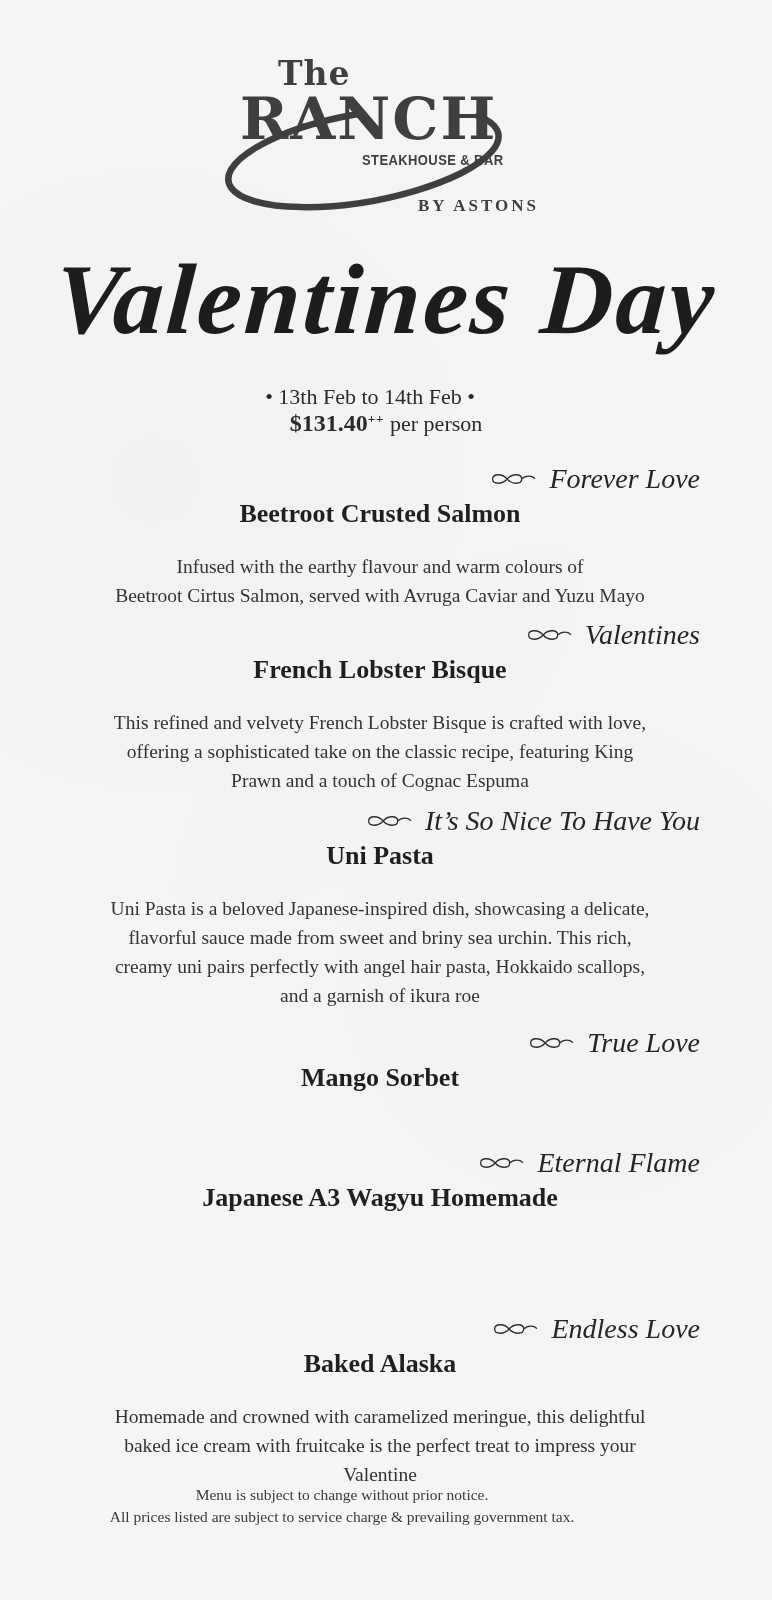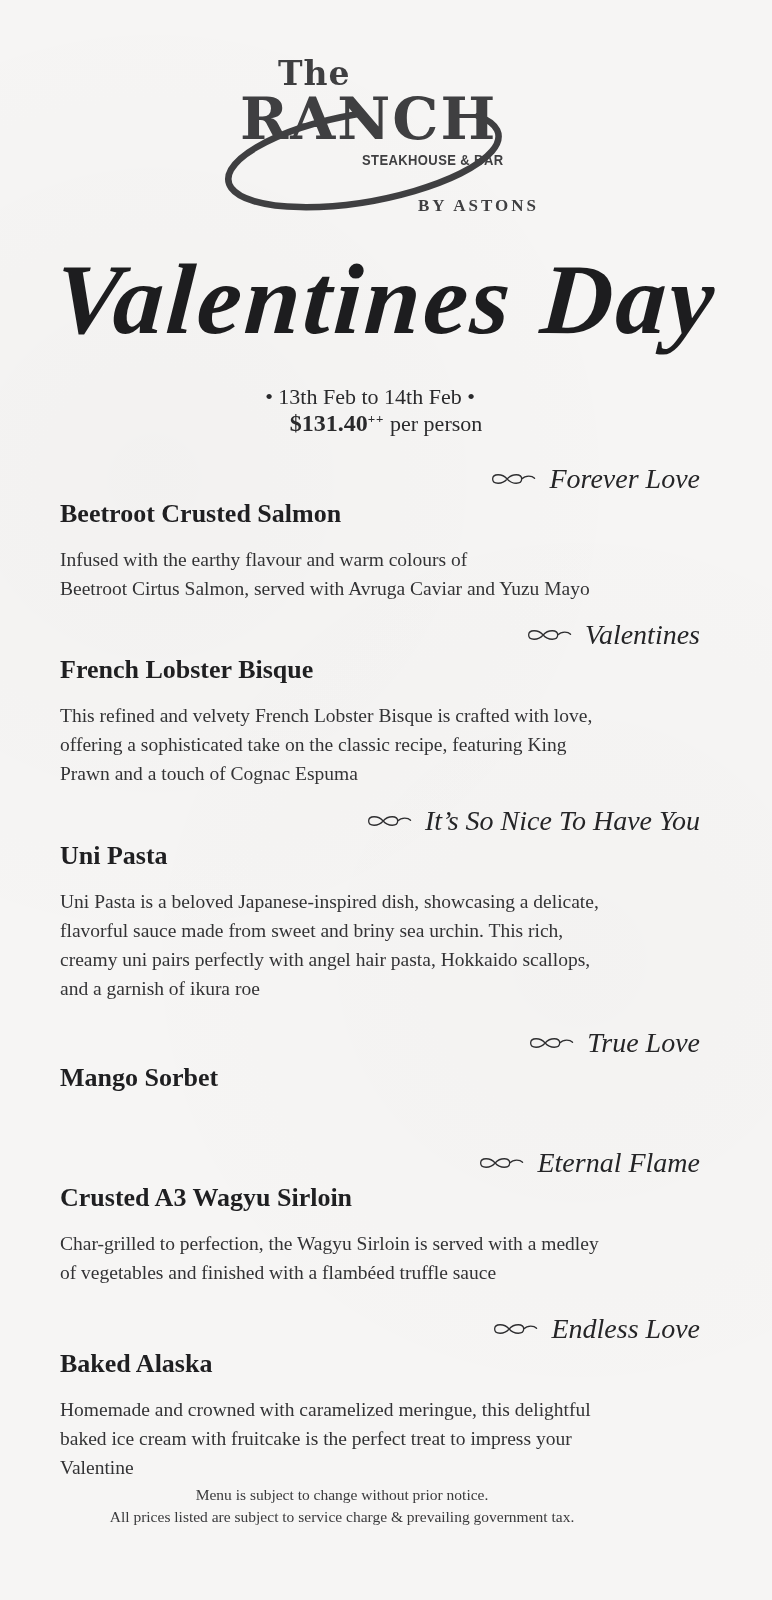--- a/index.html
+++ b/index.html
@@ -55,33 +55,33 @@
     text-align: center; font-size: 22px; color: #2a2a2c;
   }
   .event-price {
     position: absolute; left: 0; top: 410px; width: 772px;
     text-align: center; font-size: 22px; color: #2a2a2c;
   }
   .event-price .price { font-weight: bold; font-size: 24px; text-align: center; }
   .event-price sup { font-weight: bold; font-size: 13px; vertical-align: super; letter-spacing: 1px; }
 
   
-  .course { position: absolute; left: 60px; width: 640px; text-align: left; }
+  .course { position: absolute; left: 60px; width: 640px; text-align: center; }
   .course-head {
     display: flex; justify-content: flex-end; align-items: center; gap: 12px;
   }
   .flourish { width: 50px; height: 24px; flex: 0 0 auto; }
   .course-eyebrow {
     font-style: italic; font-size: 28px; line-height: 34px; color: #252527;
   }
   .course-dish {
     font-weight: bold; font-size: 26px; line-height: 32px; margin-top: 2px; color: #1f1f21;
   }
   .course-desc {
-    margin-top: 15px; font-size: 19.5px; line-height: 29px; white-space: pre-line; color: #333335;
+    margin-top: 22px; font-size: 19.5px; line-height: 29px; white-space: pre-line; color: #333335;
   }
 
   
   .menu-footer {
     position: absolute; left: 0; top: 1484px; width: 684px;
     text-align: center; font-size: 15.5px; line-height: 22px; white-space: pre-line; color: #3a3a3c;
   }
 
   .t462  { top: 462px; }
   .t618  { top: 618px; }
@@ -157,23 +157,21 @@
   <div class="course-dish">Mango Sorbet</div>
 </div>
 
 <div class="course t1146">
   <div class="course-head">
     <svg class="flourish" viewBox="0 0 62 24">
       <path d="M7 12 C7 5 19 5 25 12 C31 19 43 19 43 12 C43 5 31 5 25 12 C19 19 7 19 7 12 Z M43 12 C48 7 56 8 59 11" fill="none" stroke="#2e2e30" stroke-width="1.6" stroke-linecap="round"></path>
     </svg>
     <span class="course-eyebrow">Eternal Flame</span>
   </div>
-  <div class="course-dish">Crusted A3 Wagyu Sirloin</div>
-  <div class="course-desc">Char-grilled to perfection, the Wagyu Sirloin is served with a medley
-of vegetables and finished with a flambéed truffle sauce</div>
+  <div class="course-dish">Japanese A3 Wagyu Homemade</div>
 </div>
 
 <div class="course t1312">
   <div class="course-head">
     <svg class="flourish" viewBox="0 0 62 24">
       <path d="M7 12 C7 5 19 5 25 12 C31 19 43 19 43 12 C43 5 31 5 25 12 C19 19 7 19 7 12 Z M43 12 C48 7 56 8 59 11" fill="none" stroke="#2e2e30" stroke-width="1.6" stroke-linecap="round"></path>
     </svg>
     <span class="course-eyebrow">Endless Love</span>
   </div>
   <div class="course-dish">Baked Alaska</div>

